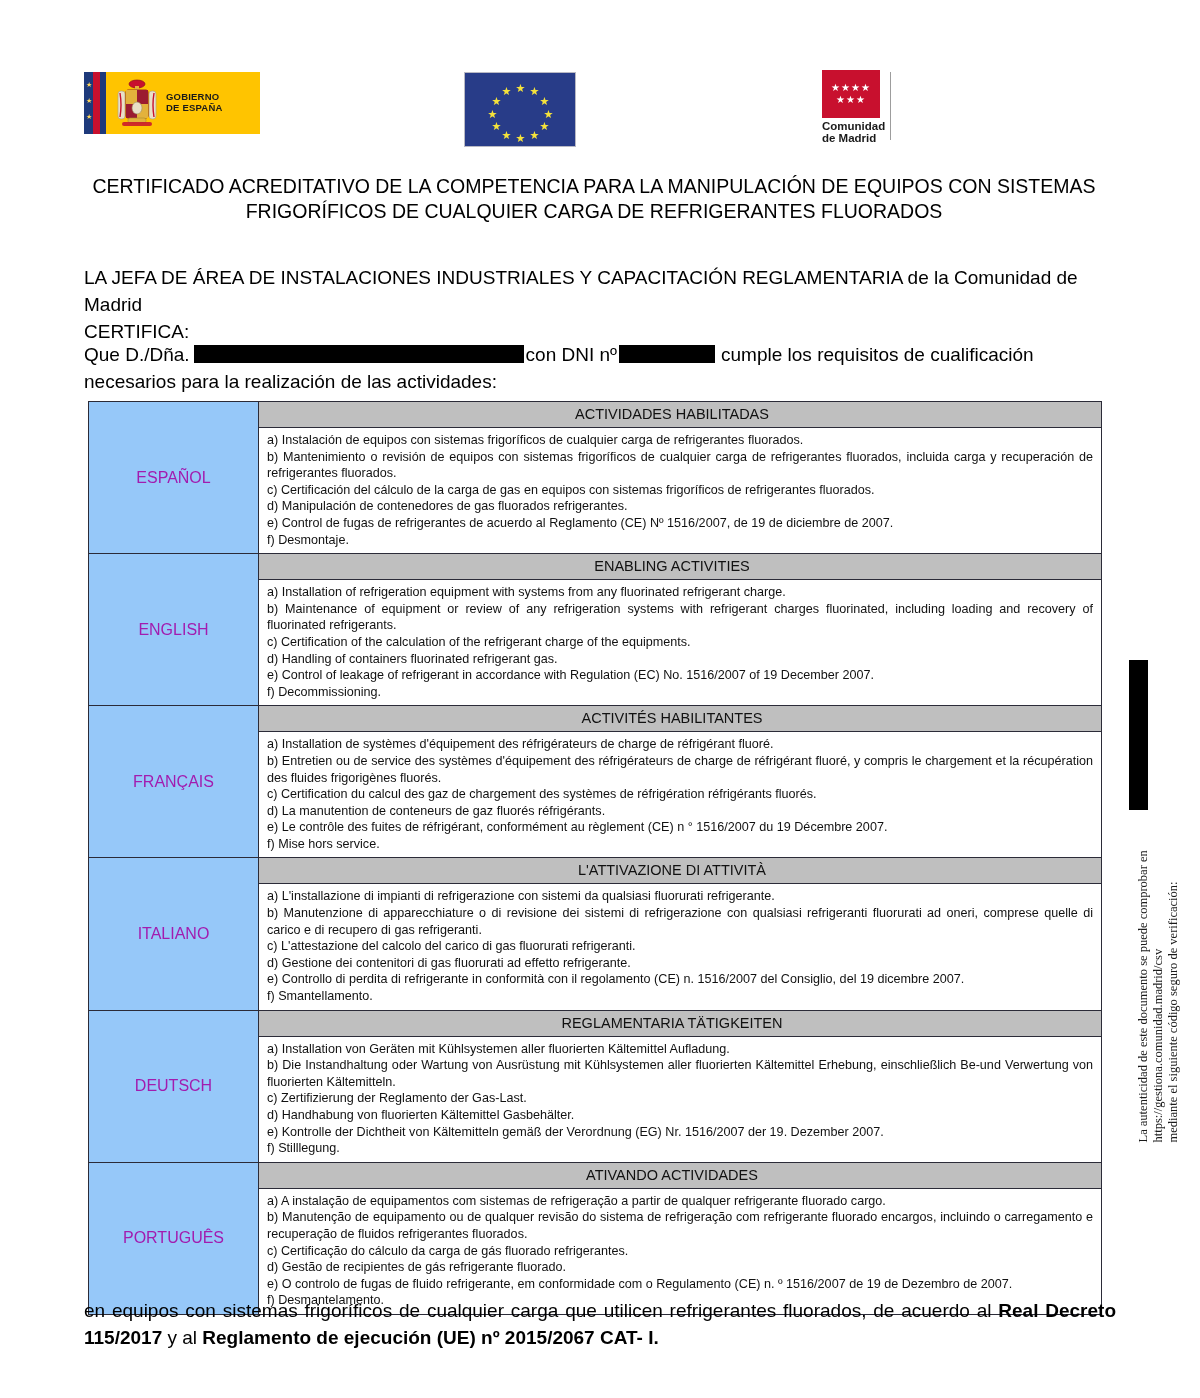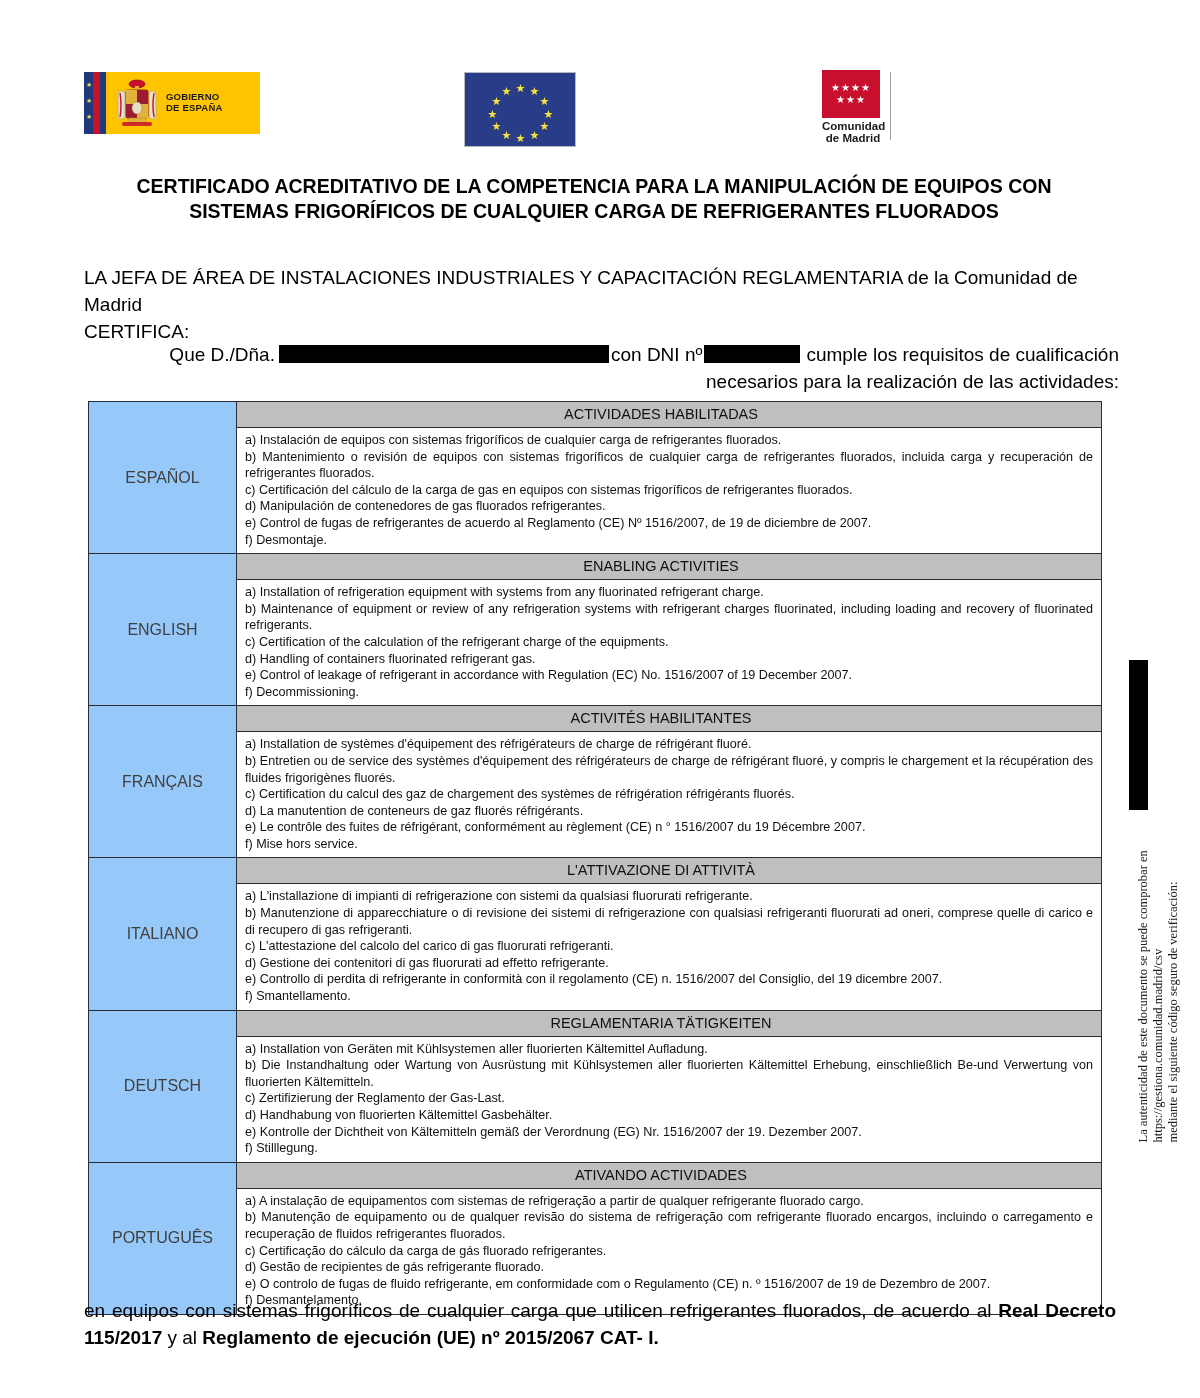--- a/index.html
+++ b/index.html
@@ -124,21 +124,20 @@
   }
   .cm-name {
     position: absolute;
     left: 0;
     top: 50px;
     width: 62px;
     font-size: 11.5px;
     font-weight: bold;
     line-height: 12px;
     color: #1a1a1a;
-    text-align: center;
   }
   .cm-divider {
     position: absolute;
     left: 68px;
     top: 2px;
     width: 1px;
     height: 68px;
     background: #9d9d9d;
   }
   .cm-right {
@@ -160,21 +159,21 @@
   }
 
   
   .doc-title {
     position: absolute;
     left: 84px;
     top: 174px;
     width: 1020px;
     text-align: center;
     font-size: 19.5px;
-    font-weight: bold;
+    font-weight: normal;
     line-height: 25px;
   }
   .intro {
     position: absolute;
     left: 84px;
     top: 264px;
     width: 1035px;
     font-size: 19px;
     line-height: 27px;
   }
@@ -186,21 +185,20 @@
     font-weight: normal;
     line-height: 24px;
   }
   .certifica-line {
     position: absolute;
     left: 84px;
     top: 341px;
     width: 1035px;
     font-size: 19px;
     line-height: 27px;
-    text-align: right;
   }
   .redaction {
     display: inline-block;
     background: #000000;
     vertical-align: -2px;
     height: 18px;
   }
   .red-name { width: 330px; margin: 0 2px 0 4px; }
   .red-dni  { width: 96px;  margin: 0 6px 0 2px; }
 
@@ -217,22 +215,22 @@
     border: 1px solid #2b2b38;
     vertical-align: top;
     padding: 0;
   }
   td.lang-cell {
     width: 143px;
     background: #96C8F9;
     text-align: center;
     vertical-align: middle;
     font-size: 16px;
-    color: #404040;
-    padding: 2px 2px;
+    color: #a21caf;
+    padding: 2px 13px;
   }
   td.content-cell {
     padding: 0;
     background: #ffffff;
   }
   .section-head {
     background: #BFBFBF;
     border-bottom: 1px solid #2b2b38;
     text-align: center;
     font-size: 14.5px;

